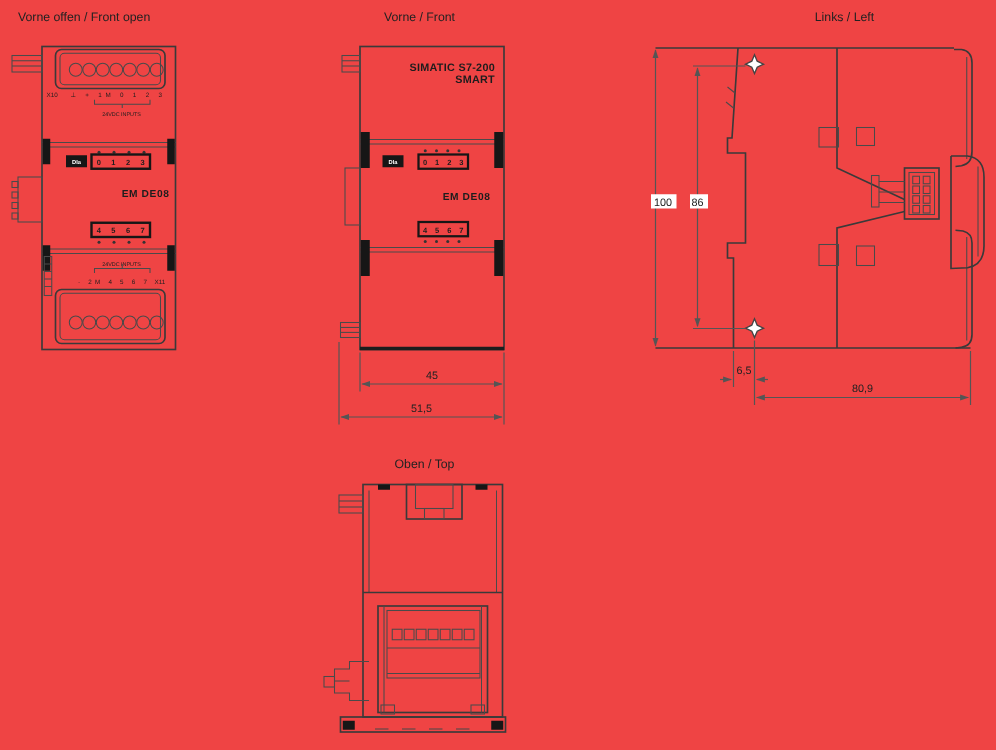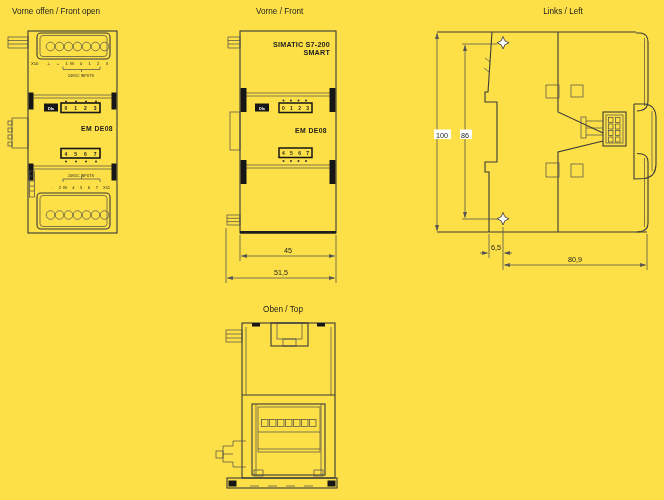--- a/index.html
+++ b/index.html
@@ -1,17 +1,17 @@
 <!DOCTYPE html>
 <html><head>
 <meta charset="utf-8">
 <style>
   html,body{margin:0;padding:0;background:#ffffff;}
   body{font-family:"Liberation Sans", sans-serif;}
-  .canvas{position:relative;width:664px;height:500px;background:#fde047;overflow:hidden;}
+  .canvas{position:relative;width:664px;height:500px;background:#ef4444;overflow:hidden;}
   svg{display:block;}
   svg text{fill:#1d1d1d;}
   .ln{stroke:#3a3a3a;stroke-width:1.1;fill:none;}
   .lnthin{stroke:#4a4a4a;stroke-width:0.7;fill:none;}
   .lnthick{stroke:#1d1d1d;stroke-width:2.4;fill:none;}
   .dim{stroke:#555;stroke-width:0.8;fill:none;}
   .blk{fill:#161616;stroke:none;}
   .wht{fill:#ffffff;}
   .title{font-size:8.2px;fill:#222;}
   .dimlbl{font-size:7.2px;fill:#222;}

